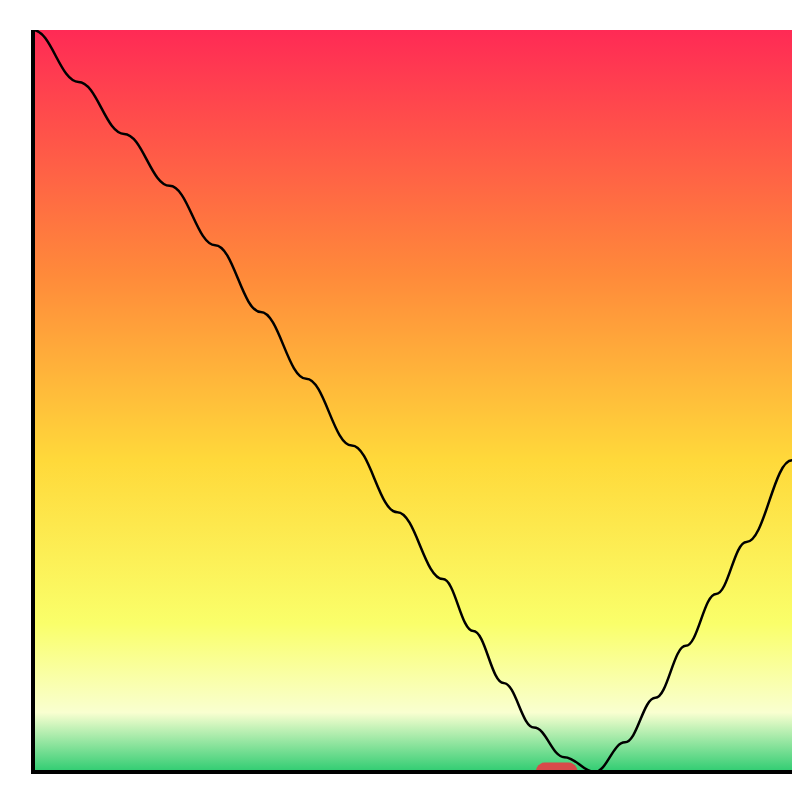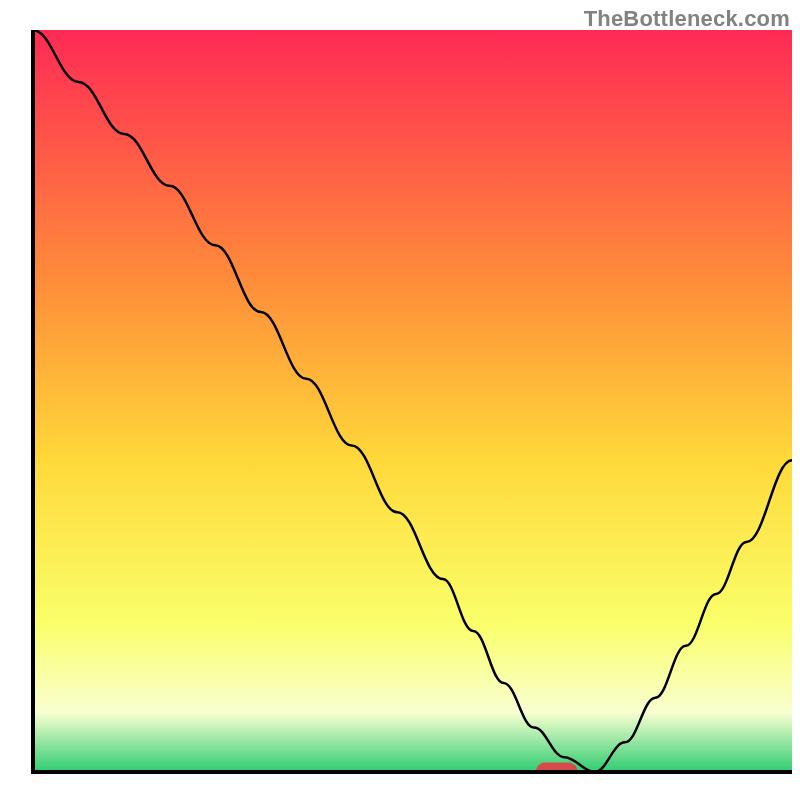--- a/index.html
+++ b/index.html
@@ -48,14 +48,13 @@
     <rect id="plot-bg" fill="url(#bg-grad)" x="33" y="30" width="759" height="742"></rect>
 
     <g clip-path="url(#plot-clip)">
       <path id="curve" class="data-line" d="M 33 30 C 51.215999999999994 30, 60.324 81.93999999999994, 78.53999999999999 81.93999999999994 C 96.756 81.93999999999994, 105.86399999999999 133.88, 124.08 133.88 C 142.296 133.88, 151.404 185.81999999999994, 169.62 185.81999999999994 C 187.836 185.81999999999994, 196.944 245.18000000000006, 215.16 245.18000000000006 C 233.376 245.18000000000006, 242.48399999999998 311.96, 260.7 311.96 C 278.916 311.96, 288.024 378.73999999999995, 306.24 378.73999999999995 C 324.456 378.73999999999995, 333.56399999999996 445.52, 351.78 445.52 C 369.996 445.52, 379.104 512.3, 397.32 512.3 C 415.536 512.3, 424.644 579.0799999999999, 442.86 579.0799999999999 C 455.004 579.0799999999999, 461.07599999999996 631.02, 473.21999999999997 631.02 C 485.364 631.02, 491.436 682.96, 503.58 682.96 C 515.724 682.96, 521.796 727.48, 533.94 727.48 C 546.0840000000001 727.48, 552.156 757.16, 564.3 757.16 C 576.444 757.16, 582.516 772, 594.66 772 C 606.804 772, 612.876 742.32, 625.02 742.32 C 637.164 742.32, 643.236 697.8, 655.38 697.8 C 667.524 697.8, 673.596 645.86, 685.74 645.86 C 697.884 645.86, 703.956 593.9200000000001, 716.1 593.9200000000001 C 728.244 593.9200000000001, 734.3159999999999 541.98, 746.4599999999999 541.98 C 764.6759999999999 541.98, 773.784 460.36, 792 460.36"></path>
       <rect id="marker" class="marker" rx="9" ry="9" x="535.8374999999999" y="762.5125" width="41.745000000000005" height="18.975" fill="#d84a4a"></rect>
     </g>
 
     <path id="axes" class="axis-line" d="M 33 30 L 33 772 L 792 772"></path>
   </svg>
 
-  <div class="attribution">TheBottleneck.com</div>
 </div>
 
 </body></html>

